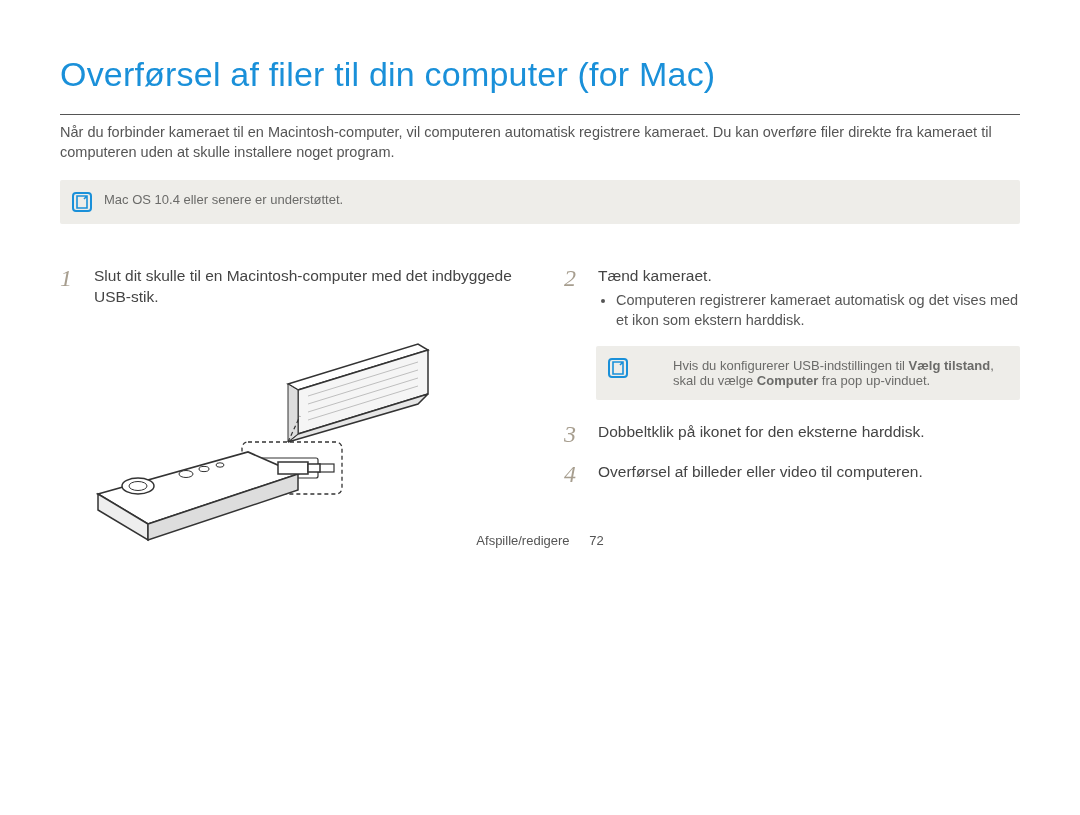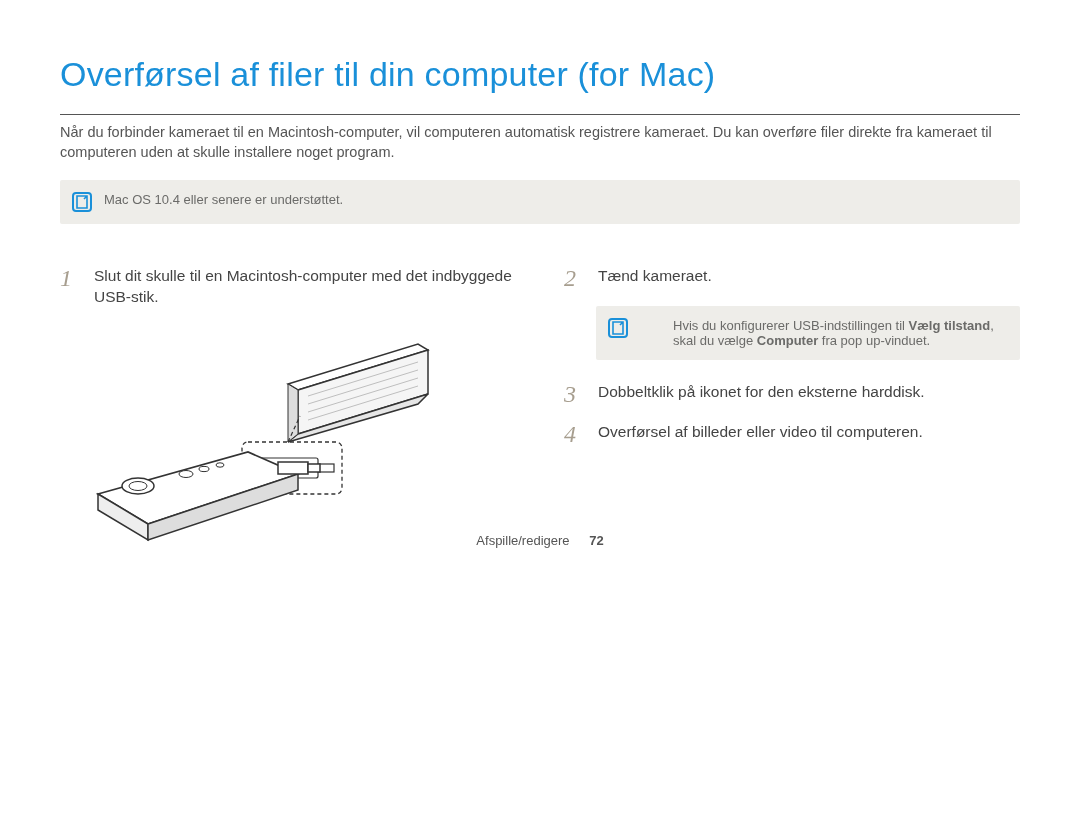--- a/index.html
+++ b/index.html
@@ -90,21 +90,21 @@
     .illus { margin: 12px 0 28px 18px; }
     .col .note-box { margin: 6px 0 0 0; }
     .footer {
       position: absolute;
       bottom: 28px;
       left: 0; right: 0;
       text-align: center;
       font-size: 13px;
       color: #555;
     }
-    .footer .pg { margin-left: 16px; font-weight: bold; }
+    .footer .pg { margin-left: 16px; }
   </style>
 </head>
 <body>
 
 <div class="page">
 
   <h1 class="title">Overførsel af filer til din computer (for Mac)</h1>
 
   <p class="intro">Når du forbinder kameraet til en Macintosh-computer, vil computeren automatisk registrere kameraet. Du kan overføre filer direkte fra kameraet til computeren uden at skulle installere noget program.</p>
 
@@ -163,20 +163,23 @@
         </svg>
       </div>
 
     </div>
 
     <div class="col">
       <div class="step">
         <span class="step-num">2</span>
         <div class="step-body">
           <div>Tænd kameraet.</div>
+          <ul>
+            <li>Computeren registrerer kameraet automatisk og det vises med et ikon som ekstern harddisk.</li>
+          </ul>
         </div>
       </div>
 
       <div class="note-box tall" style="margin:8px 0 22px 32px;gap:45px;">
         <span class="note-icon">
           <svg viewBox="0 0 16 16">
               <path d="M3 2 L13 2 L13 14 L3 14 Z M13 2 L10 5" fill="none" stroke="#1a90d9" stroke-width="1.6"></path>
             </svg>
         </span>
         <span>

